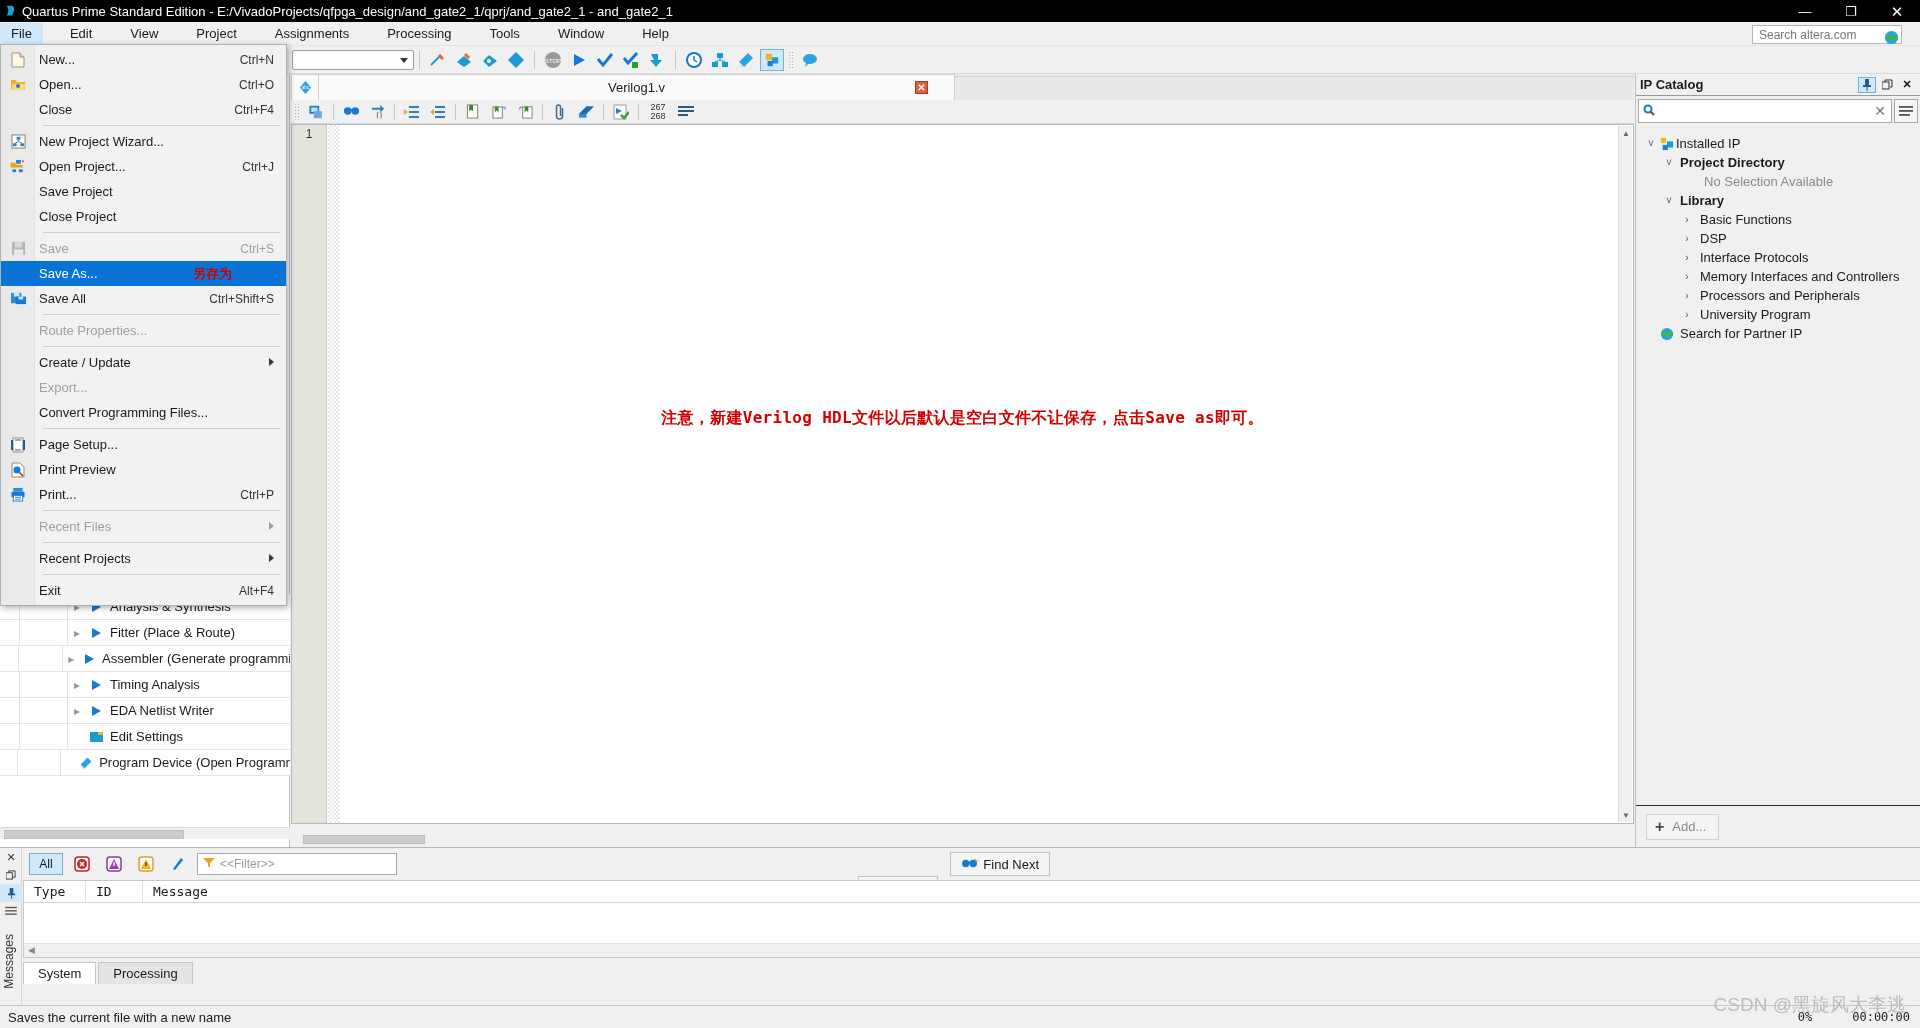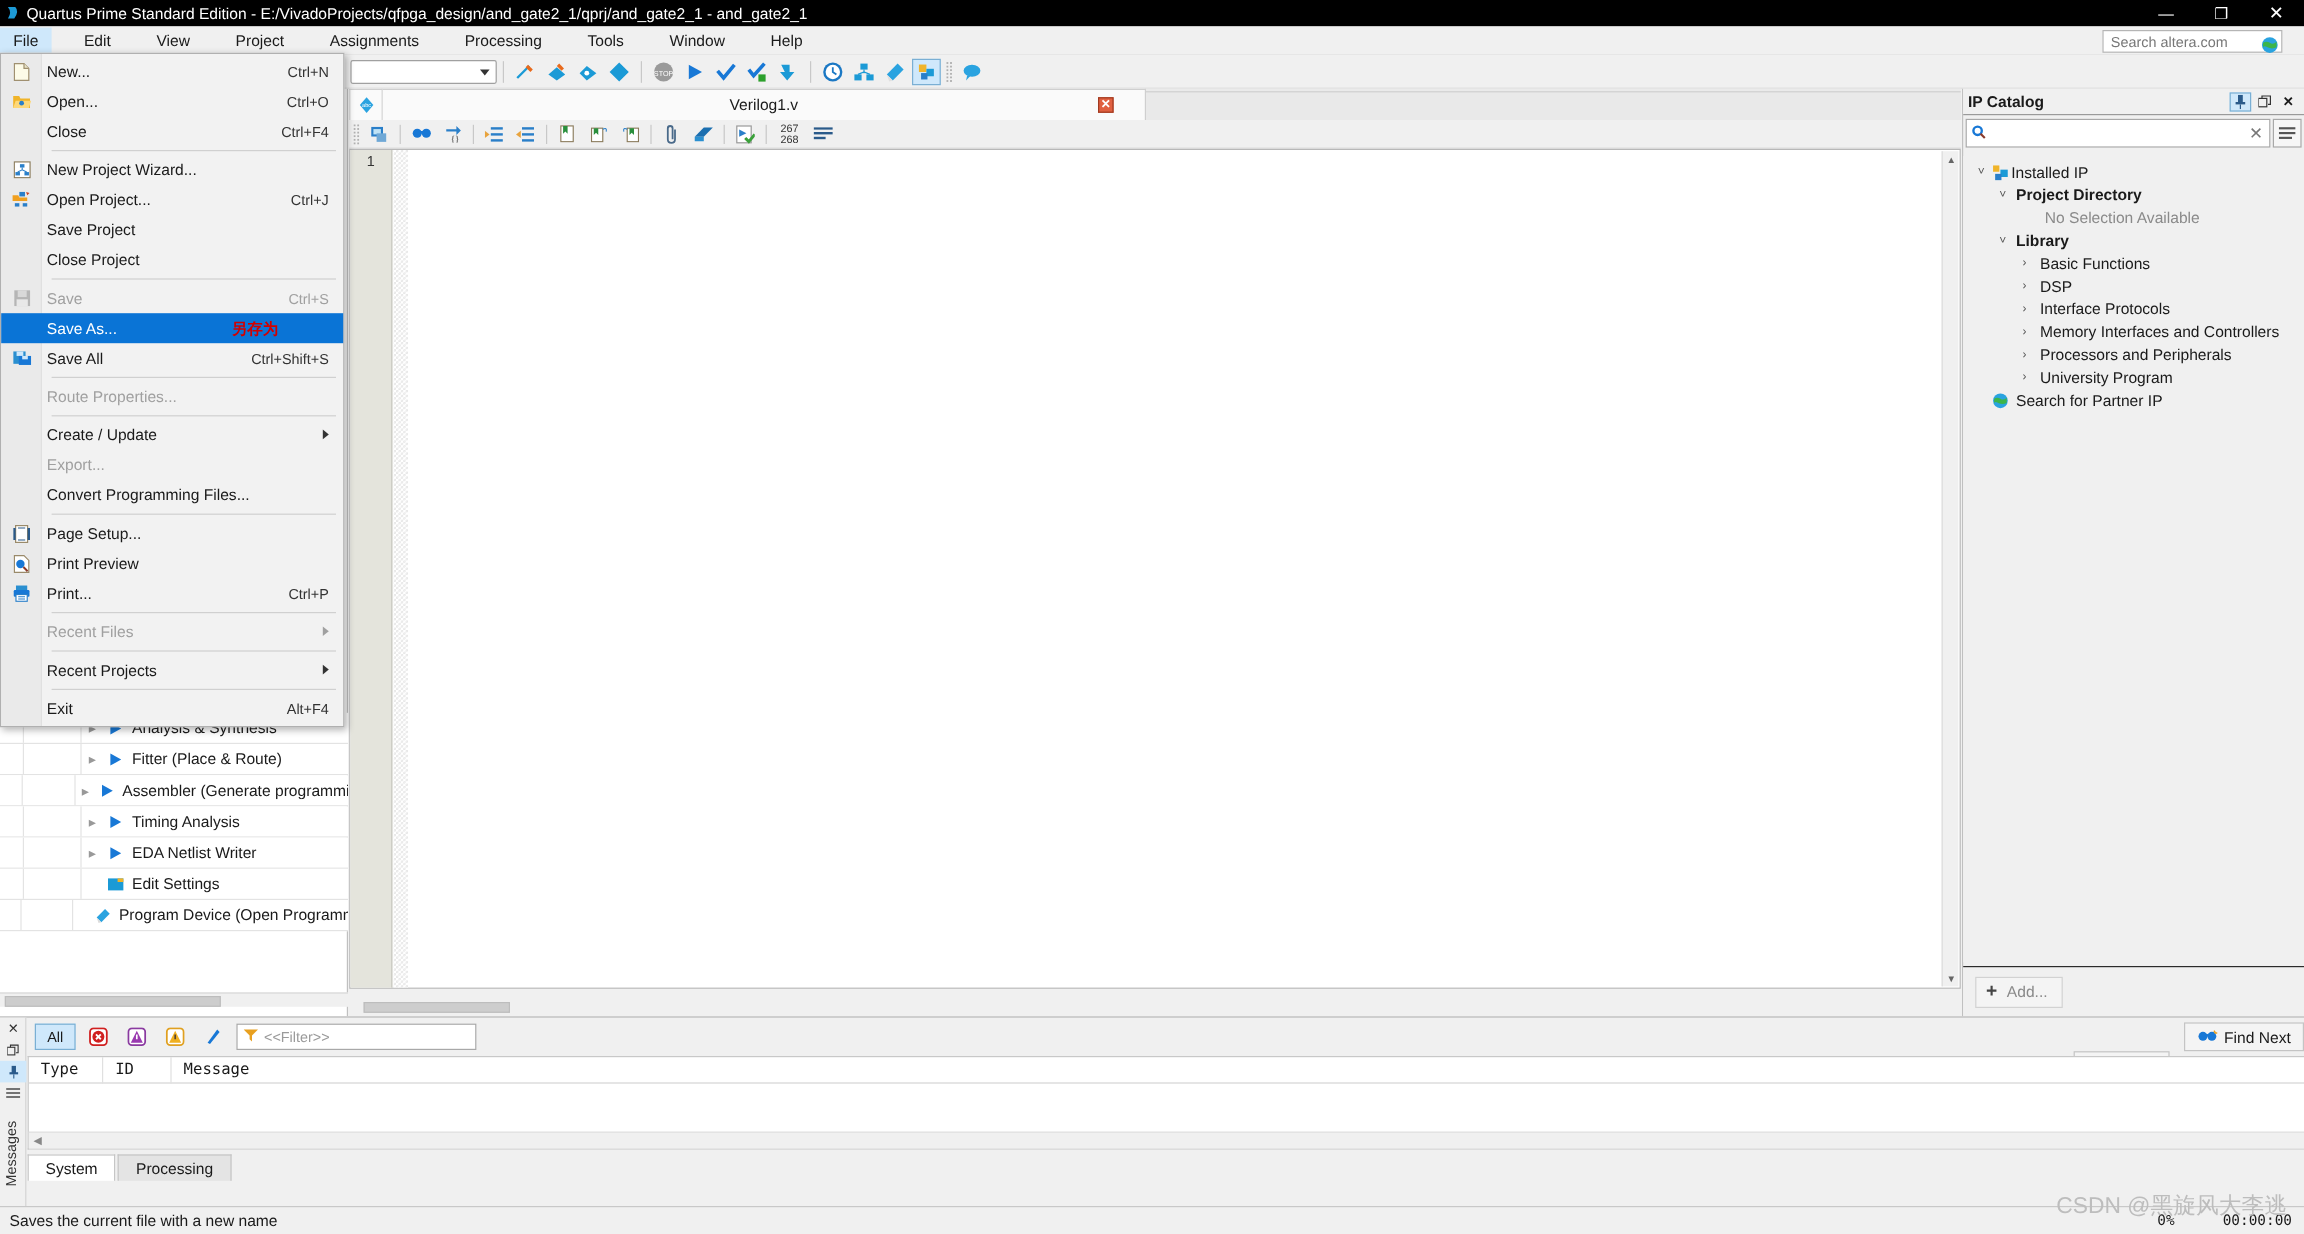--- a/index.html
+++ b/index.html
@@ -686,20 +686,21 @@
             <rect x="0" y="8" width="10" height="2" fill="#2a5a8a"></rect>
           </svg>
       </div>
     </div>
 
     <div class="code-area">
       <div class="gutter">
         <div>1</div>
       </div>
       <div class="gutter2"></div>
+      <div class="code-note">注意，新建Verilog HDL文件以后默认是空白文件不让保存，点击Save as即可。</div>
       <div class="vscroll">
         <div class="arrow-up">▲</div>
         <div class="arrow-dn">▼</div>
       </div>
     </div>
 
     <div class="ed-hscroll">
         <div class="thumb"></div>
       </div>
   </div>
@@ -885,21 +886,21 @@
       </div>
       <div style="flex:1 1 auto"></div>
       <div class="find-btn" style="margin-right:6px;margin-top:48px;">
         <svg width="17" height="13" viewBox="0 0 18 14">
             <circle cx="5" cy="6" r="4" fill="#1878d6"></circle>
             <circle cx="13" cy="6" r="4" fill="#1878d6"></circle>
             <rect x="7" y="4" width="4" height="2" fill="#1878d6"></rect>
           </svg>
         <span>Find...</span>
       </div>
-      <div class="find-btn" style="">
+      <div class="find-btn" style="margin-right:870px;">
         <svg width="17" height="13" viewBox="0 0 18 14">
             <circle cx="5" cy="6" r="4" fill="#1878d6"></circle>
             <circle cx="13" cy="6" r="4" fill="#1878d6"></circle>
             <rect x="7" y="4" width="4" height="2" fill="#1878d6"></rect>
             <path d="M15 1 L16 3 L18 3" stroke="#e8a020" stroke-width="1.4" fill="none"></path>
           </svg>
         <span>Find Next</span>
       </div>
     </div>
 

